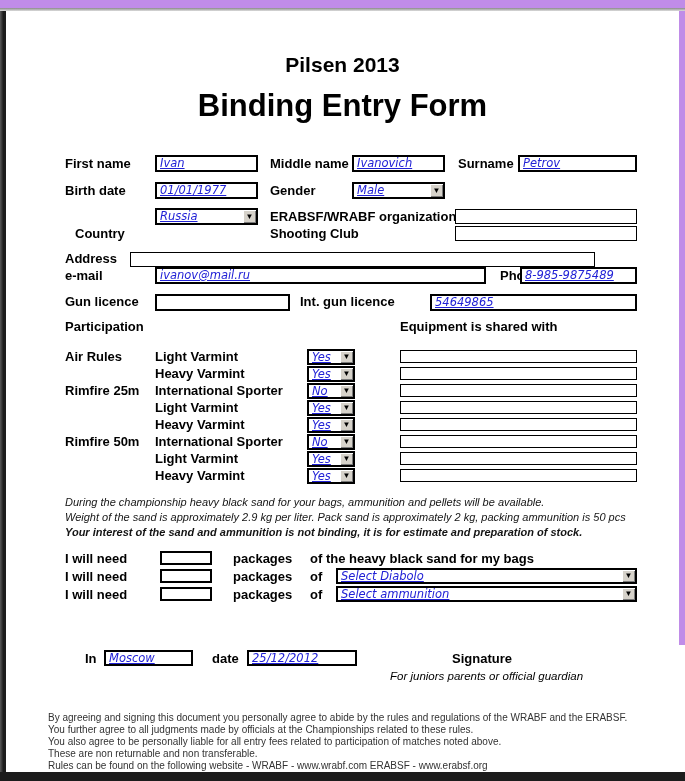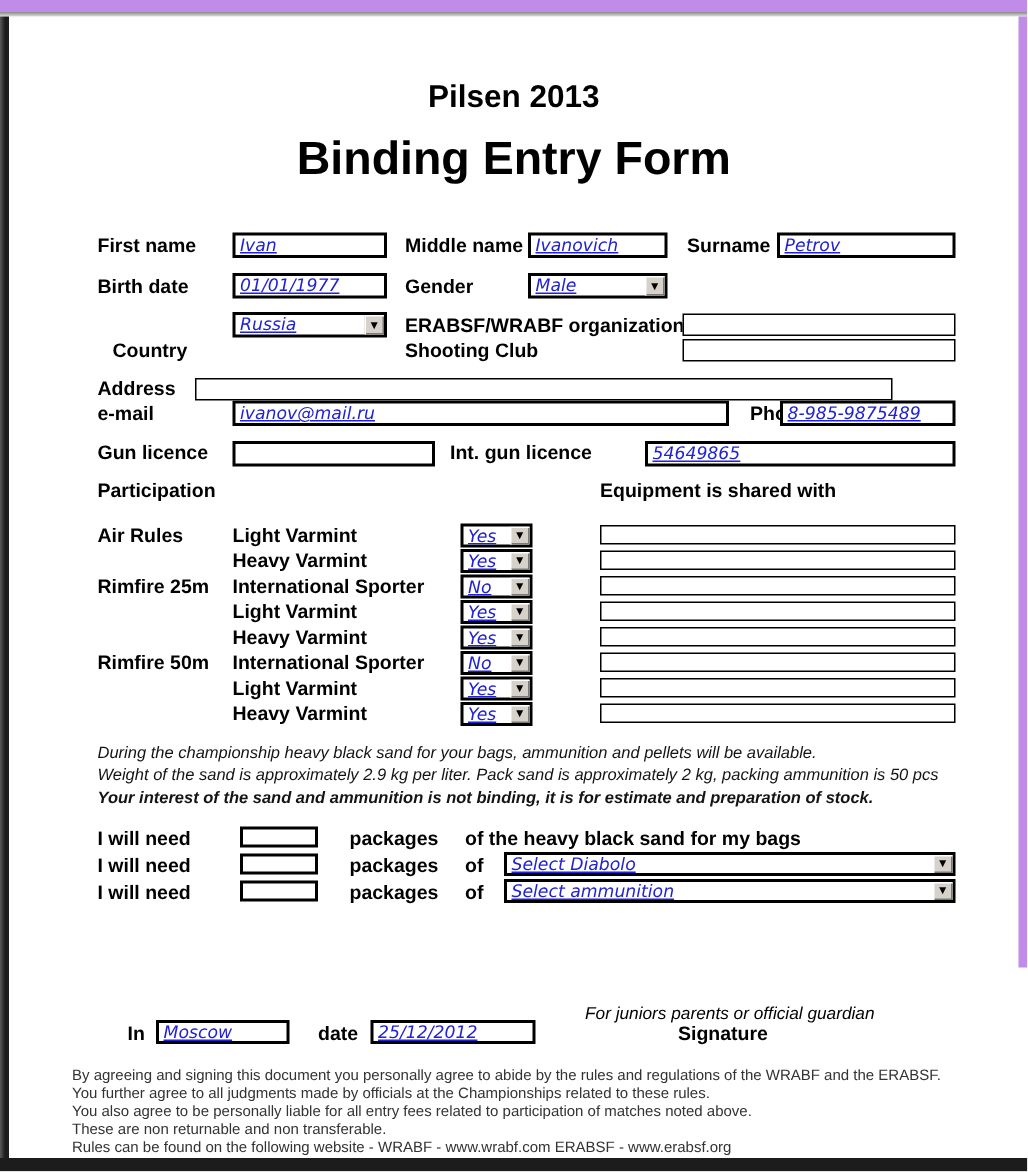--- a/index.html
+++ b/index.html
@@ -237,21 +237,21 @@
       <span class="val"></span>
       </div>
     <span class="lbl" style="left:233px;top:2px;">packages</span>
     <span class="lbl" style="left:310px;top:2px;">of</span>
     <div class="dd" style="left:336px;top:0;width:301px;height:16px;">
       <span class="val">Select ammunition</span>
       <span class="ddbtn">▼</span>
       </div>
   </div>
 
-  <div class="row" style="top:649px;height:20px;margin-top:30px;">
+  <div class="row" style="top:649px;height:20px;">
     <span class="lbl" style="left:85px;top:3px;">In</span>
     <div class="box b2" style="left:104px;top:1px;width:89px;height:16px;">
       <span class="val">Moscow</span>
       </div>
     <span class="lbl" style="left:212px;top:3px;">date</span>
     <div class="box b2" style="left:247px;top:1px;width:110px;height:16px;">
       <span class="val">25/12/2012</span>
       </div>
     <span class="lbl" style="left:452px;top:3px;">Signature</span>
   </div>

